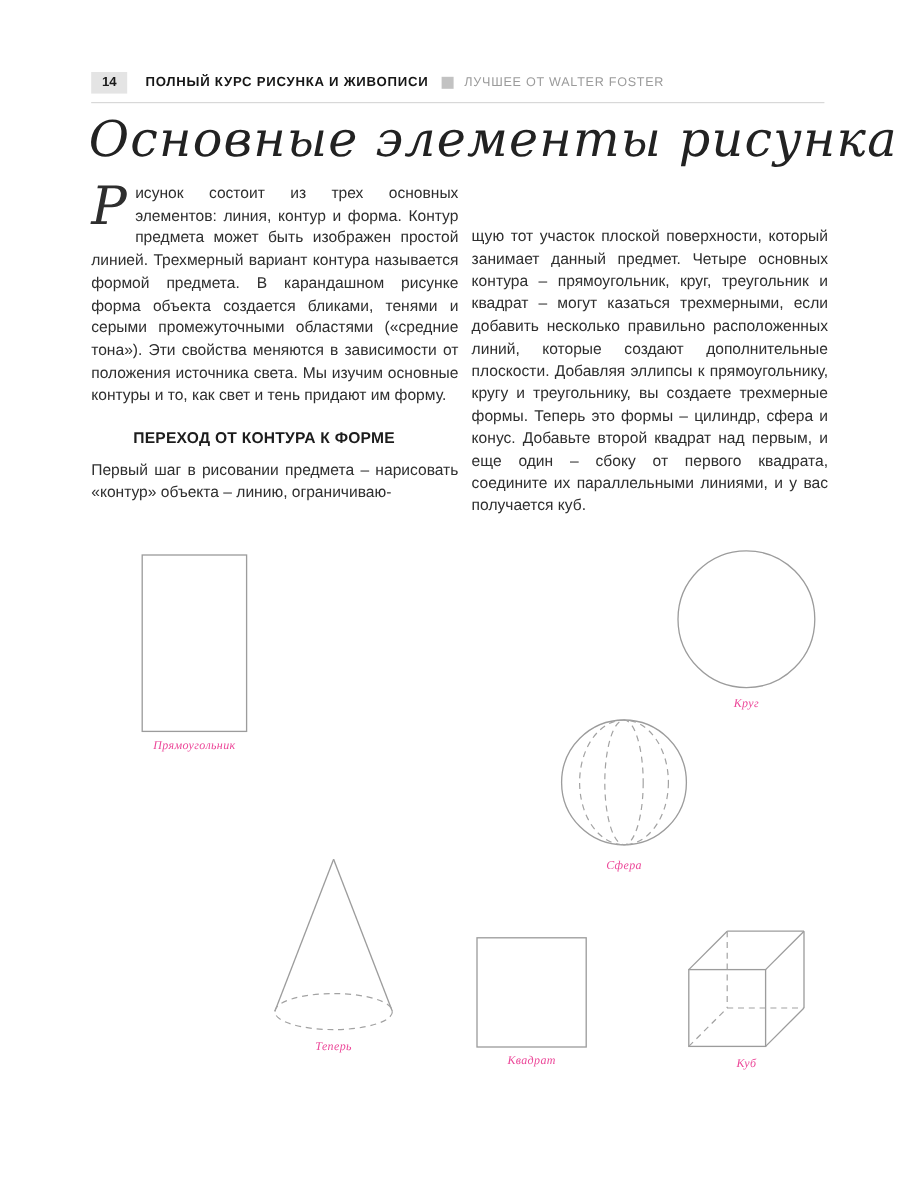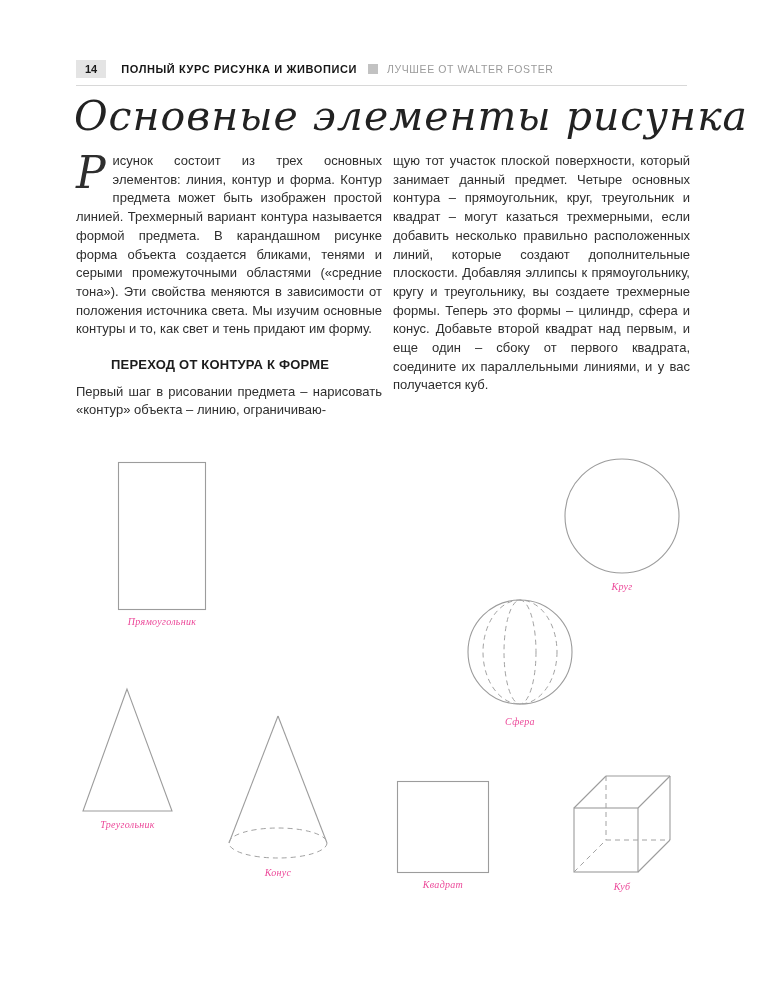--- a/index.html
+++ b/index.html
@@ -67,21 +67,21 @@
   
   .col {
     position: absolute;
     top: 152px;
     font-size: 13px;
     line-height: 18.7px;
     text-align: justify;
     color: #2e2e2e;
   }
   .col1 { left: 76px;  width: 306px; }
-  .col2 { left: 393px; width: 297px; }
+  .col2 { left: 393px; width: 297px; margin-top: 36px; }
   .col p { margin: 0; }
   .dropcap {
     float: left;
     font-family: "DejaVu Serif", serif;
     font-style: italic;
     font-size: 44px;
     line-height: 34px;
     padding: 4px 7px 0 0;
     color: #2e2e2e;
   }
@@ -156,34 +156,28 @@
 
     <figure class="fig" style="left:466px; top:596px; width:108px;">
       <svg width="108" height="115" viewBox="0 0 108 115">
         <circle class="stroke" cx="54" cy="56" r="52"></circle>
         <ellipse class="dashed" cx="54" cy="56" rx="16" ry="52"></ellipse>
         <ellipse class="dashed" cx="54" cy="56" rx="37" ry="52"></ellipse>
       </svg>
       <figcaption>Сфера</figcaption>
     </figure>
 
-    <figure class="fig" style="left:80px; top:686px; width:95px;">
-      <svg width="95" height="128" viewBox="0 0 95 128">
-        <polygon class="stroke" points="47,3 3,125 92,125"></polygon>
-      </svg>
-      <figcaption>Треугольник</figcaption>
-    </figure>
 
     <figure class="fig" style="left:225px; top:712px; width:106px;">
       <svg width="106" height="150" viewBox="0 0 106 150">
         <line class="stroke" x1="53" y1="4" x2="4" y2="131"></line>
         <line class="stroke" x1="53" y1="4" x2="102" y2="131"></line>
         <ellipse class="dashed" cx="53" cy="131" rx="49" ry="15"></ellipse>
       </svg>
-      <figcaption>Конус</figcaption>
+      <figcaption>Теперь</figcaption>
     </figure>
 
     <figure class="fig" style="left:396px; top:780px; width:94px;">
       <svg width="94" height="94" viewBox="0 0 94 94">
         <rect class="stroke" x="1.5" y="1.5" width="91" height="91"></rect>
       </svg>
       <figcaption>Квадрат</figcaption>
     </figure>
 
     <figure class="fig" style="left:570px; top:772px; width:104px;">

